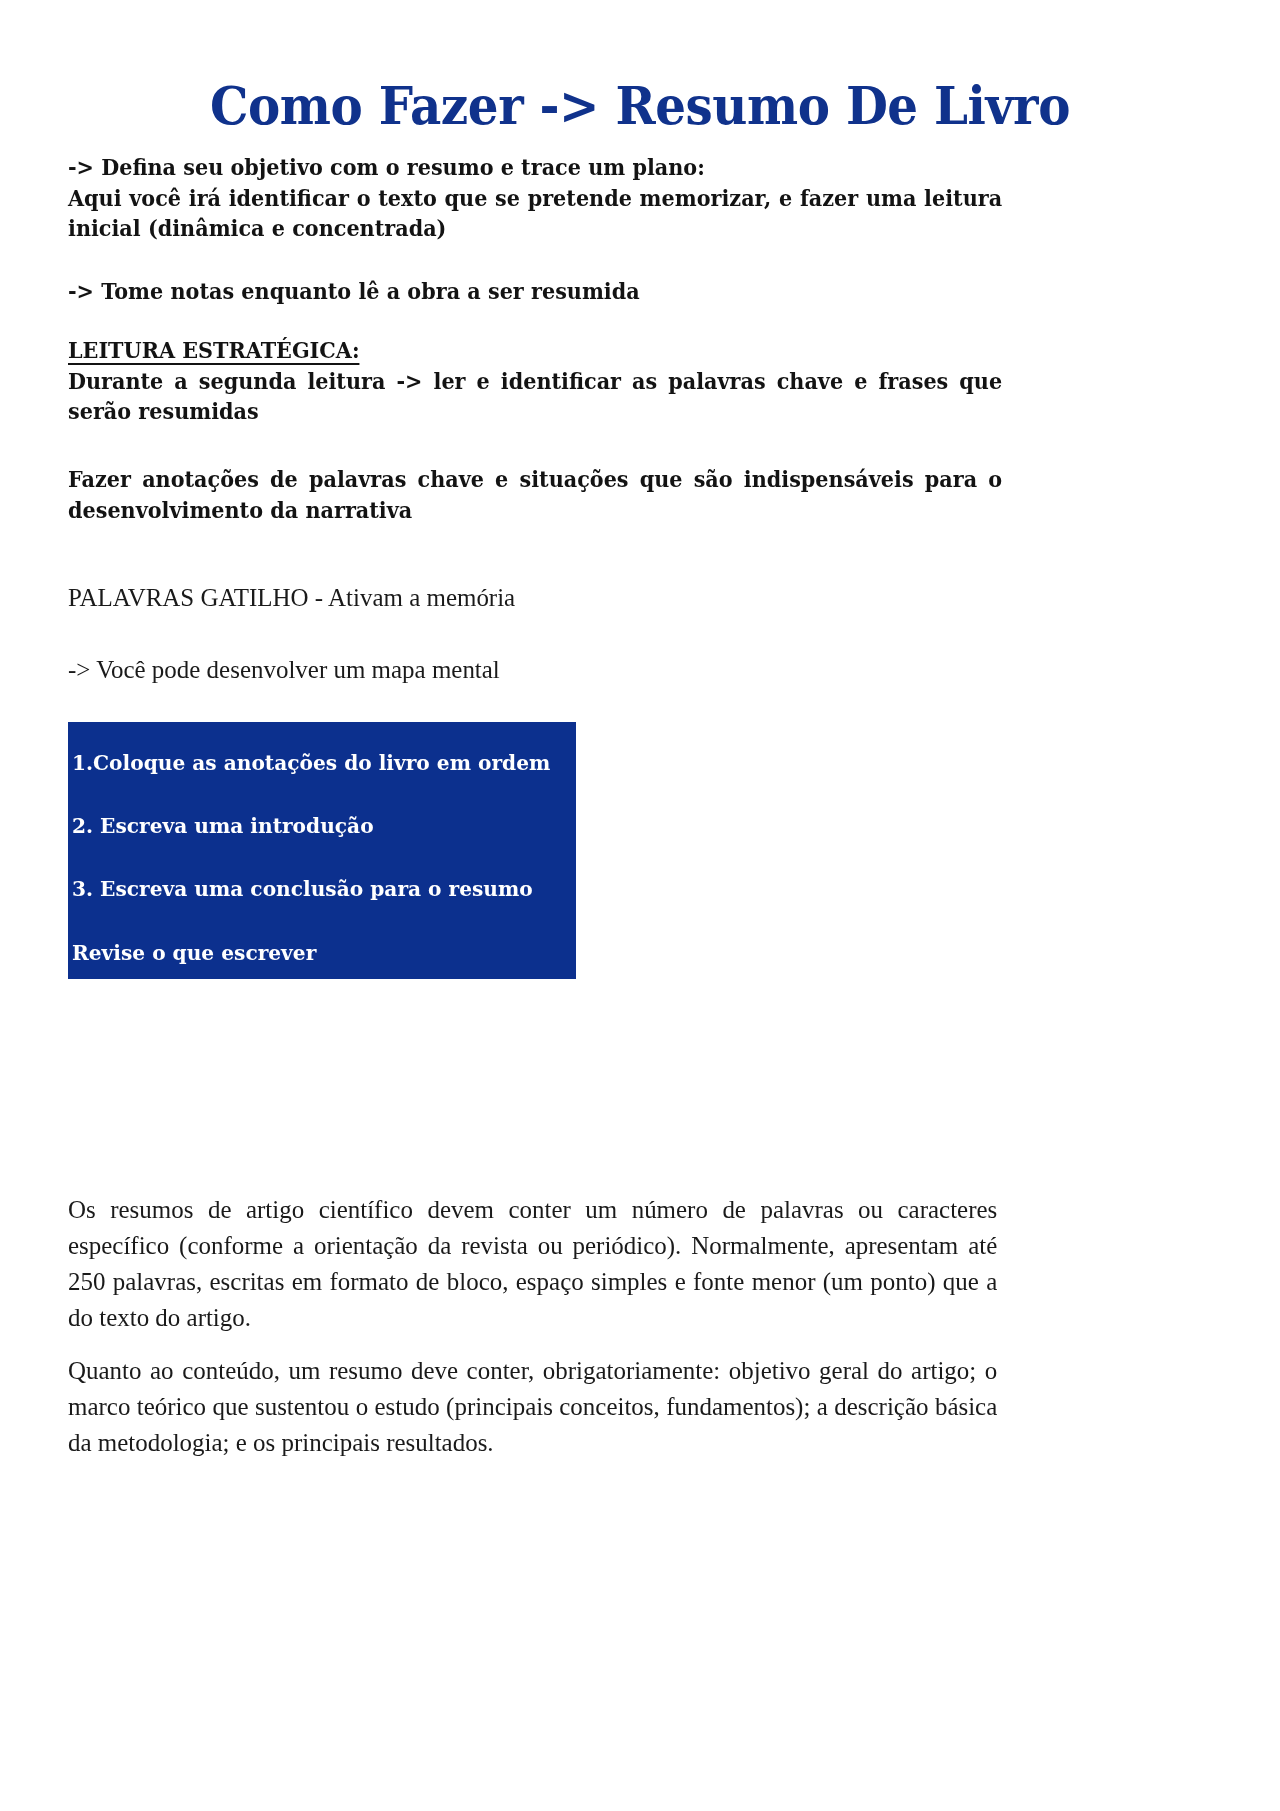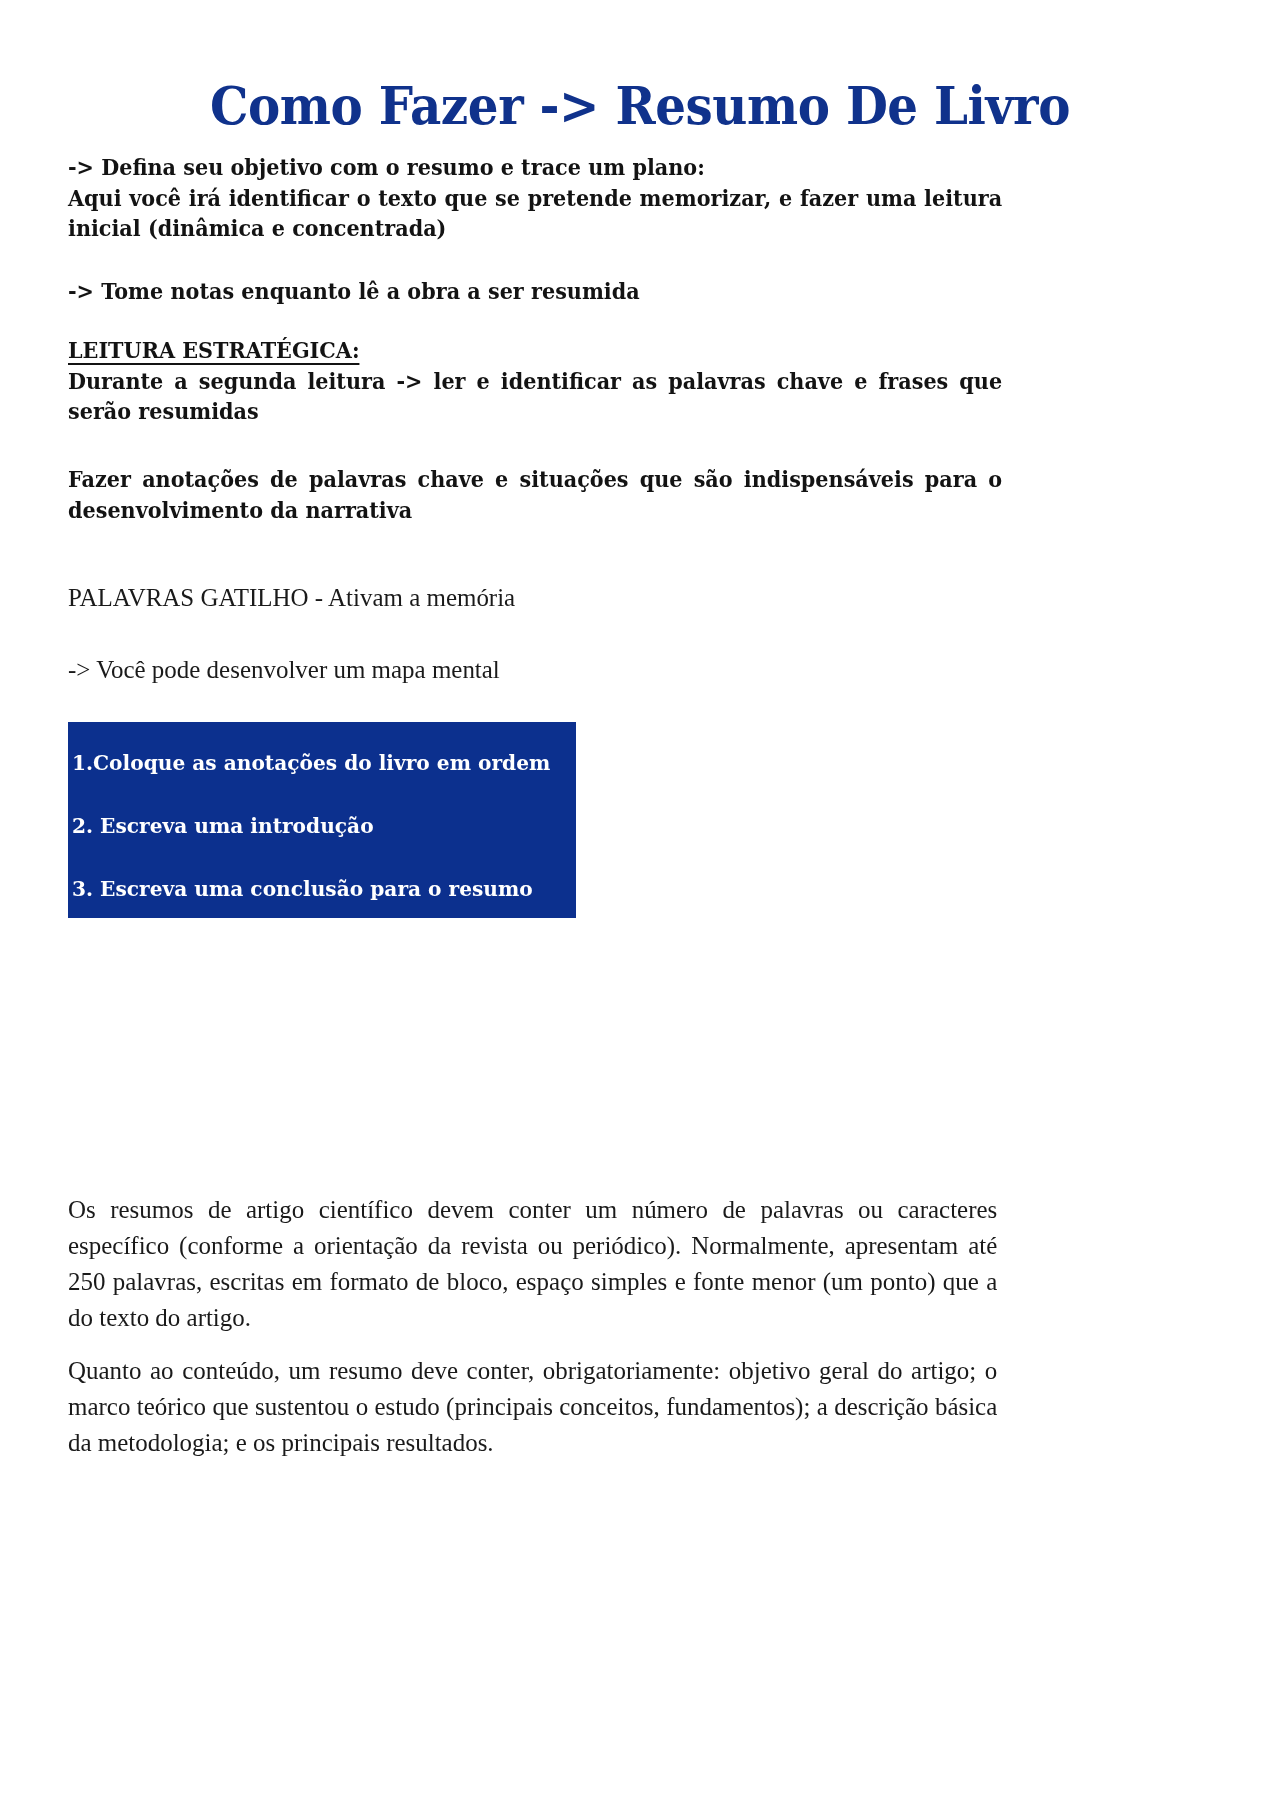--- a/index.html
+++ b/index.html
@@ -97,21 +97,21 @@
   #sec-mapa    { top: 652px; }
   #sec-final1  { top: 1192px; }
   #sec-final2  { top: 1353px; }
 
   
   .blue-box {
     position: absolute;
     left: 68px;
     top: 722px;
     width: 508px;
-    height: 196px;
+    height: 257px;
     background: #0c308e;
     box-sizing: border-box;
     padding: 28px 10px 22px 4px;
   }
   .blue-box ol {
     list-style: none;
     margin: 0;
     padding: 0;
   }
   .blue-box li {

